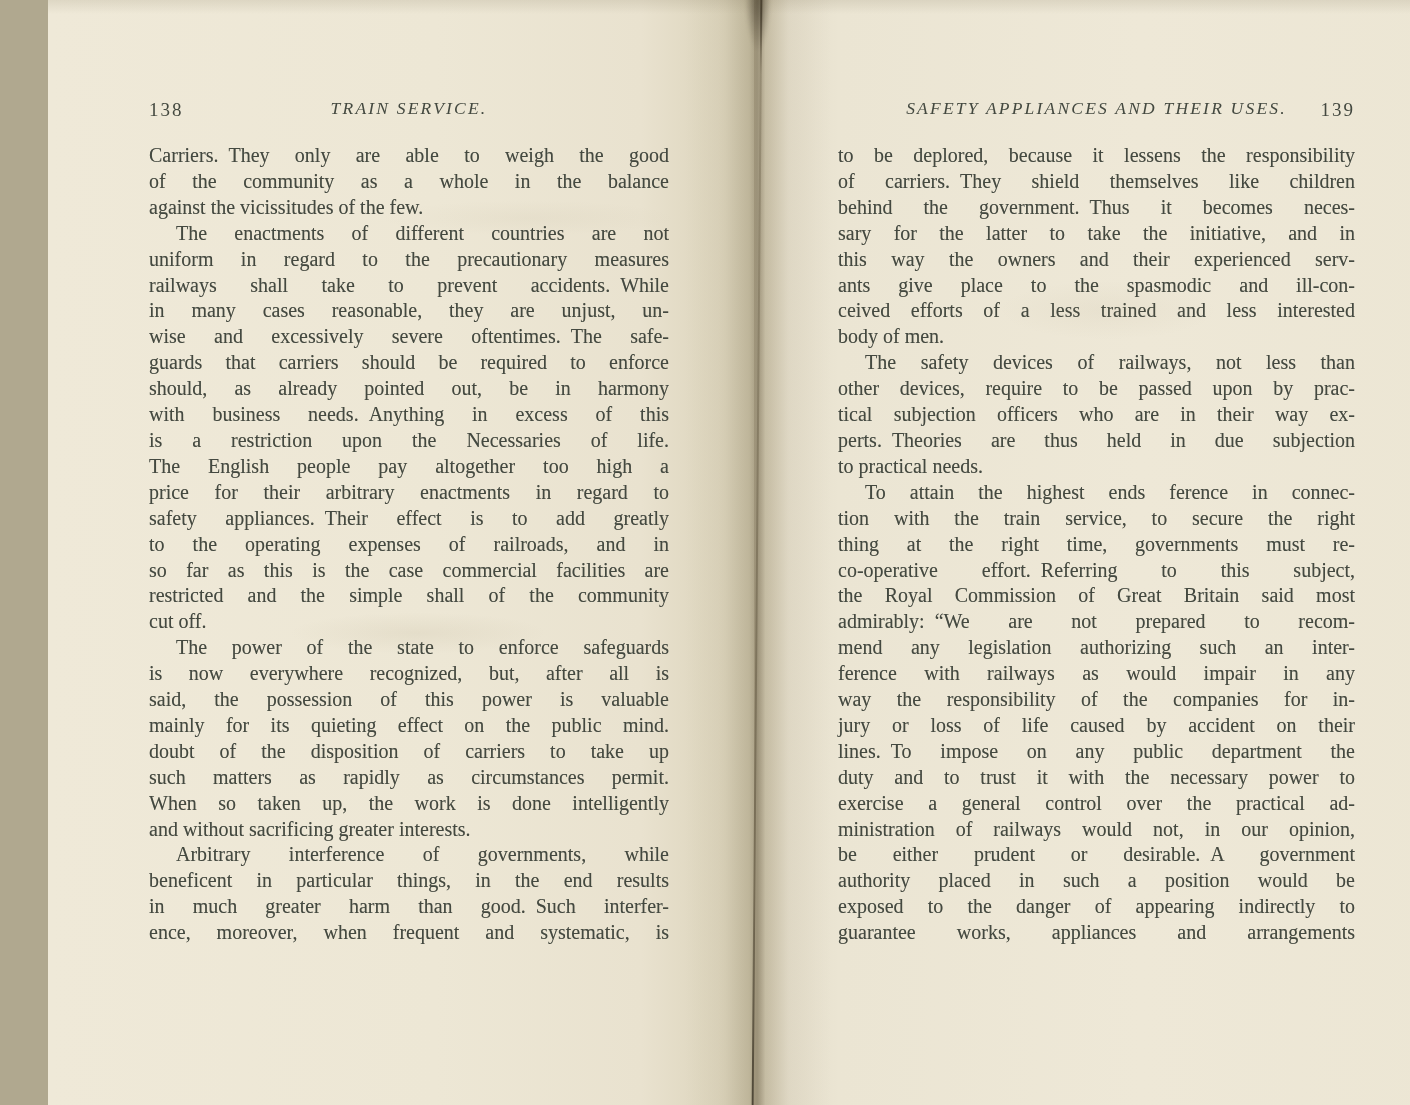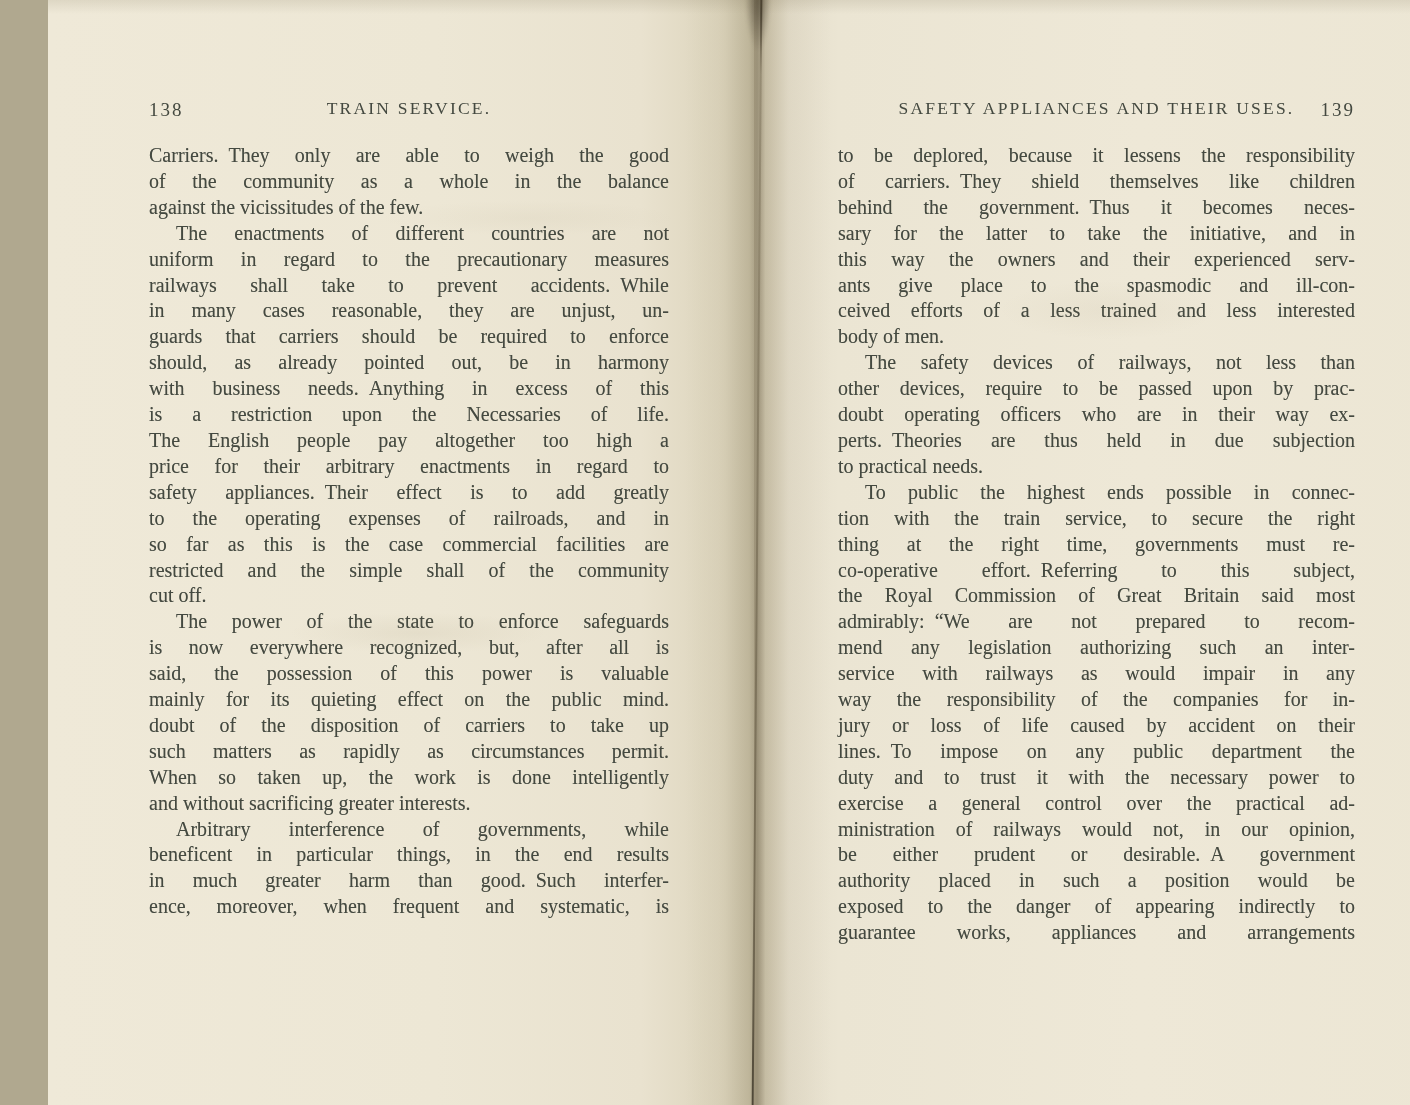--- a/index.html
+++ b/index.html
@@ -63,20 +63,21 @@
   .page-right .content { left: 84px;  width: 517px; }
 
   .page-header {
     position: relative;
     height: 26px;
   }
 
   .running-head {
     display: block;
     text-align: center;
+    font-style: italic;
     font-size: 17.5px;
     letter-spacing: 2.2px;
     white-space: nowrap;
   }
 
   .page-num {
     position: absolute;
     top: 1px;
     font-size: 19px;
     letter-spacing: 2px;
@@ -168,20 +169,21 @@
         <span class="running-head">TRAIN SERVICE.</span>
       </header>
       <div class="body">
           <div class="line">Carriers. They only are able to weigh the good</div>
           <div class="line">of the community as a whole in the balance</div>
           <div class="line end">against the vicissitudes of the few.</div>
           <div class="line indent">The enactments of different countries are not</div>
           <div class="line">uniform in regard to the precautionary measures</div>
           <div class="line">railways shall take to prevent accidents. While</div>
           <div class="line">in many cases reasonable, they are unjust, un-</div>
+          <div class="line">wise and excessively severe oftentimes. The safe-</div>
           <div class="line">guards that carriers should be required to enforce</div>
           <div class="line">should, as already pointed out, be in harmony</div>
           <div class="line">with business needs. Anything in excess of this</div>
           <div class="line">is a restriction upon the Necessaries of life.</div>
           <div class="line">The English people pay altogether too high a</div>
           <div class="line">price for their arbitrary enactments in regard to</div>
           <div class="line">safety appliances. Their effect is to add greatly</div>
           <div class="line">to the operating expenses of railroads, and in</div>
           <div class="line">so far as this is the case commercial facilities are</div>
           <div class="line">restricted and the simple shall of the community</div>
@@ -212,31 +214,31 @@
           <div class="line">to be deplored, because it lessens the responsibility</div>
           <div class="line">of carriers. They shield themselves like children</div>
           <div class="line">behind the government. Thus it becomes neces-</div>
           <div class="line">sary for the latter to take the initiative, and in</div>
           <div class="line">this way the owners and their experienced serv-</div>
           <div class="line">ants give place to the spasmodic and ill-con-</div>
           <div class="line">ceived efforts of a less trained and less interested</div>
           <div class="line end">body of men.</div>
           <div class="line indent">The safety devices of railways, not less than</div>
           <div class="line">other devices, require to be passed upon by prac-</div>
-          <div class="line">doubt operating officers who are in their way ex-</div>
+          <div class="line">tical subjection officers who are in their way ex-</div>
           <div class="line">perts. Theories are thus held in due subjection</div>
           <div class="line end">to practical needs.</div>
-          <div class="line indent">To public the highest ends possible in connec-</div>
+          <div class="line indent">To attain the highest ends ference in connec-</div>
           <div class="line">tion with the train service, to secure the right</div>
           <div class="line">thing at the right time, governments must re-</div>
           <div class="line">co-operative effort. Referring to this subject,</div>
           <div class="line">the Royal Commission of Great Britain said most</div>
           <div class="line">admirably: “We are not prepared to recom-</div>
           <div class="line">mend any legislation authorizing such an inter-</div>
-          <div class="line">service with railways as would impair in any</div>
+          <div class="line">ference with railways as would impair in any</div>
           <div class="line">way the responsibility of the companies for in-</div>
           <div class="line">jury or loss of life caused by accident on their</div>
           <div class="line">lines. To impose on any public department the</div>
           <div class="line">duty and to trust it with the necessary power to</div>
           <div class="line">exercise a general control over the practical ad-</div>
           <div class="line">ministration of railways would not, in our opinion,</div>
           <div class="line">be either prudent or desirable. A government</div>
           <div class="line">authority placed in such a position would be</div>
           <div class="line">exposed to the danger of appearing indirectly to</div>
           <div class="line">guarantee works, appliances and arrangements</div>

